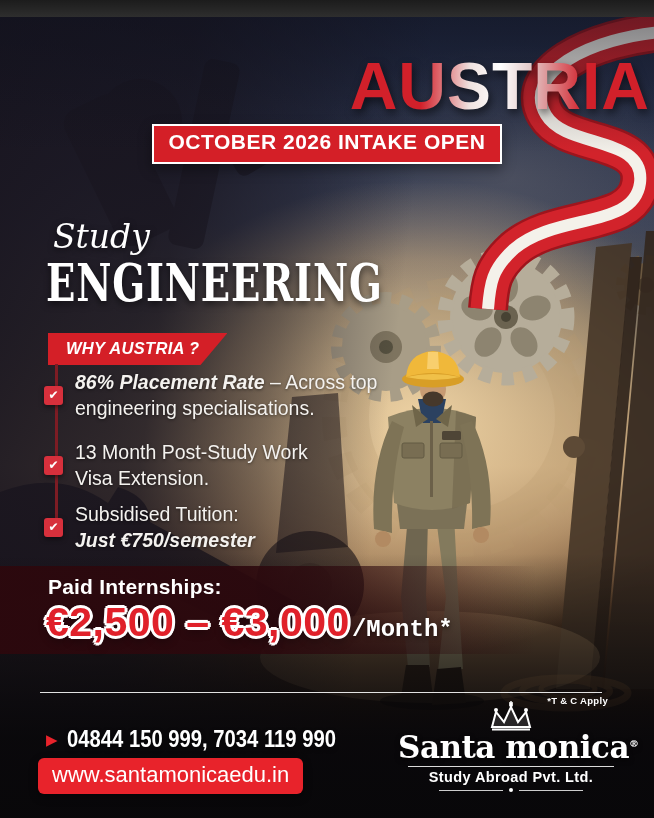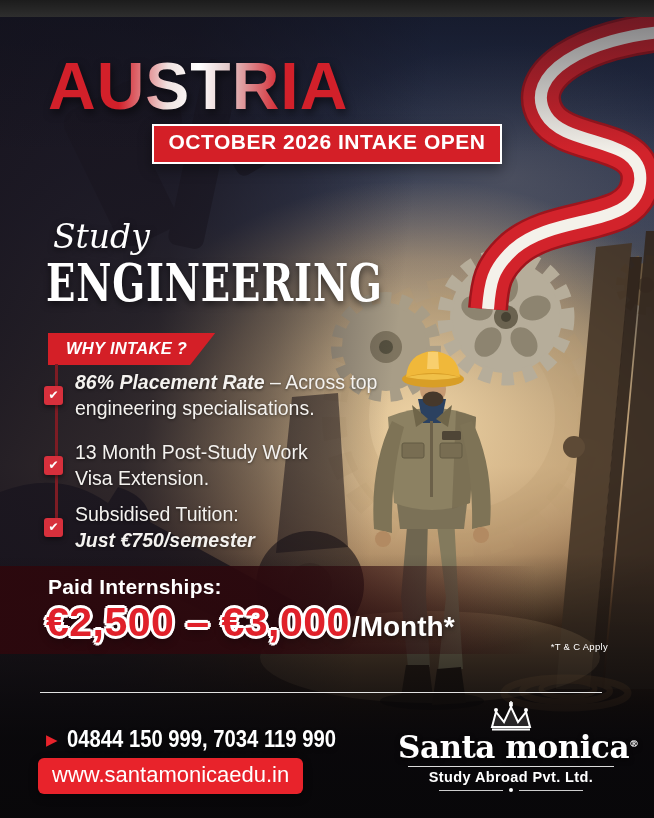--- a/index.html
+++ b/index.html
@@ -14,21 +14,21 @@
       radial-gradient(ellipse 430px 330px at 64% 50%, rgba(244,216,168,.92), rgba(225,188,138,.5) 48%, rgba(200,160,110,0) 72%),
       linear-gradient(180deg,#1f2740 0%,#273049 12%,#3a4156 26%,#5d5a55 38%,#8d7a60 48%,#a98e6b 56%,#7c5c40 66%,#47301f 76%,#201510 86%,#14101a 94%,#120f14 100%);}
   .scene{position:absolute;top:0;left:0;}
   .vignette-left{position:absolute;inset:0;pointer-events:none;
     background:linear-gradient(97deg, rgba(25,21,31,.95) 0%, rgba(25,21,31,.82) 26%, rgba(25,21,31,.45) 42%, rgba(25,21,31,0) 58%);}
   .vignette-top{position:absolute;inset:0;pointer-events:none;
     background:linear-gradient(180deg, rgba(14,16,28,.5), transparent 17%);}
   .vignette-bottom{position:absolute;inset:0;pointer-events:none;
     background:linear-gradient(0deg, rgba(8,7,9,.97) 0%, rgba(8,7,9,.9) 10%, rgba(10,9,10,.55) 20%, transparent 33%);}
 
-  .title-wrap{position:absolute;top:36px;left:0;right:4px;text-align:left;margin-left:48px;}
+  .title-wrap{position:absolute;top:36px;left:0;right:4px;text-align:right;margin-left:48px;}
   .country-title{display:inline-block;font-size:66px;font-weight:800;letter-spacing:1px;line-height:1;
     background:linear-gradient(92deg,#d2202a 0%,#d2202a 24%,#efe2e0 40%,#ffffff 50%,#e3c8c8 60%,#d2202a 78%,#d2202a 100%);
     -webkit-background-clip:text;background-clip:text;color:transparent;
     filter:drop-shadow(2px 4px 4px rgba(0,0,0,.55));}
   .banner-wrap{position:absolute;top:107px;left:0;right:0;text-align:center;}
   .intake-banner{display:inline-block;background:#d41f27;border:2px solid #fff;color:#fff;
     font-size:21px;font-weight:700;letter-spacing:.5px;padding:4px 15px 8px;
     box-shadow:0 5px 12px rgba(0,0,0,.4);}
 
   .study-label{position:absolute;top:200px;left:53px;color:#fff;
@@ -53,23 +53,23 @@
     text-shadow:0 1px 3px rgba(0,0,0,.5);}
   .bolditalic{font-weight:700;font-style:italic;}
 
   .intern-band{position:absolute;top:549px;left:0;width:654px;height:88px;
     background:linear-gradient(90deg, rgba(44,8,13,.96) 0%, rgba(44,8,13,.9) 38%, rgba(44,8,13,.55) 60%, rgba(44,8,13,0) 82%);}
   .intern-label{margin:9px 0 0 48px;color:#fff;font-size:21px;font-weight:700;letter-spacing:.2px;}
   .intern-row{margin:1px 0 0 46px;display:flex;align-items:baseline;white-space:nowrap;}
   .euro-range{font-size:41px;font-weight:800;color:#e0212a;letter-spacing:.5px;line-height:1.1;
     text-shadow:-2px -2px 0 #fff,2px -2px 0 #fff,-2px 2px 0 #fff,2px 2px 0 #fff,
       -3px 0 0 #fff,3px 0 0 #fff,0 -3px 0 #fff,0 3px 0 #fff,0 5px 8px rgba(0,0,0,.4);}
-  .per-month{color:#fff;font-size:28px;font-weight:600;margin-left:2px;text-shadow:0 2px 4px rgba(0,0,0,.5);}
-
-  .terms-note{position:absolute;top:624px;right:46px;color:#fff;font-size:9.5px;font-weight:400;letter-spacing:.3px;}
+  .per-month{color:#fff;font-size:24px;font-weight:600;margin-left:2px;text-shadow:0 2px 4px rgba(0,0,0,.5);font-family:Liberation Mono, monospace;}
+
+  .terms-note{position:absolute;top:678px;right:46px;color:#fff;font-size:9.5px;font-weight:700;letter-spacing:.3px;}
   .divider{position:absolute;top:675px;left:40px;width:562px;height:1px;background:rgba(255,255,255,.88);}
 
   .phone-row{position:absolute;top:709px;left:46px;display:flex;align-items:center;gap:9px;}
   .tri-bullet{color:#e8232b;font-size:15px;line-height:1;}
   .phone-numbers{color:#fff;font-size:23px;font-weight:800;white-space:nowrap;
     transform:scaleX(.88);transform-origin:left center;text-shadow:0 2px 5px rgba(0,0,0,.6);}
   .site-btn{position:absolute;top:741px;left:38px;background:#e8232b;border:none;border-radius:6px;
     color:#fff;font-family:"Liberation Sans",sans-serif;font-size:22px;font-weight:400;
     padding:4px 14px 6px;box-shadow:0 3px 9px rgba(0,0,0,.45);cursor:pointer;}
 
@@ -196,21 +196,21 @@
     <div class="title-wrap">
       <div class="country-title">AUSTRIA</div>
     </div>
     <div class="banner-wrap">
       <div class="intake-banner">OCTOBER 2026 INTAKE OPEN</div>
     </div>
 
     <div class="study-label">Study</div>
     <div class="program-title">ENGINEERING</div>
 
-    <div class="why-badge">WHY INTAKE ?</div>
+    <div class="why-badge">WHY AUSTRIA ?</div>
     <div class="benefit-line-v"></div>
 
     <div class="benefit b1">
       <span class="checkbox">✔</span>
       <div class="benefit-text">
         <div><span class="bolditalic">86% Placement Rate</span><span> – Across top</span></div>
         <div>engineering specialisations.</div>
       </div>
     </div>
     <div class="benefit b2">

